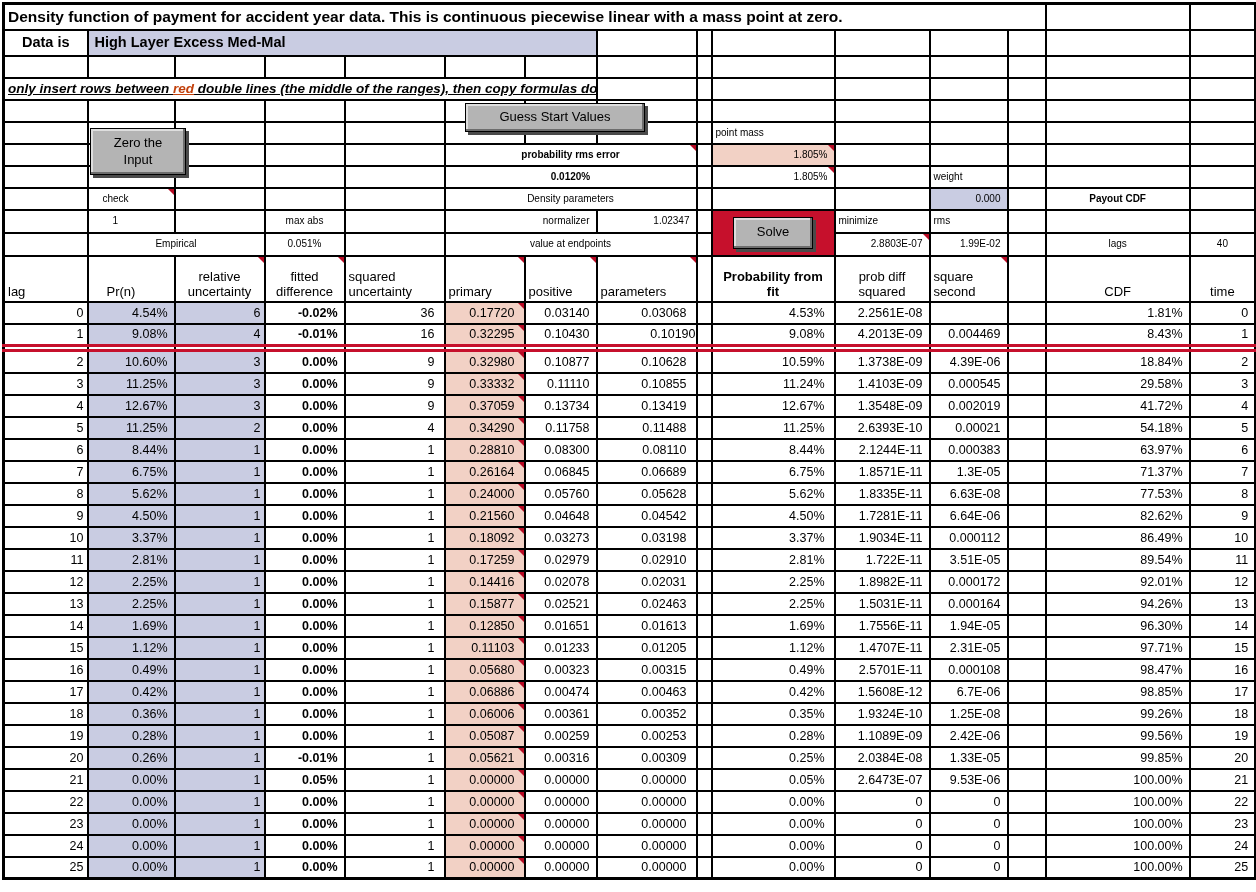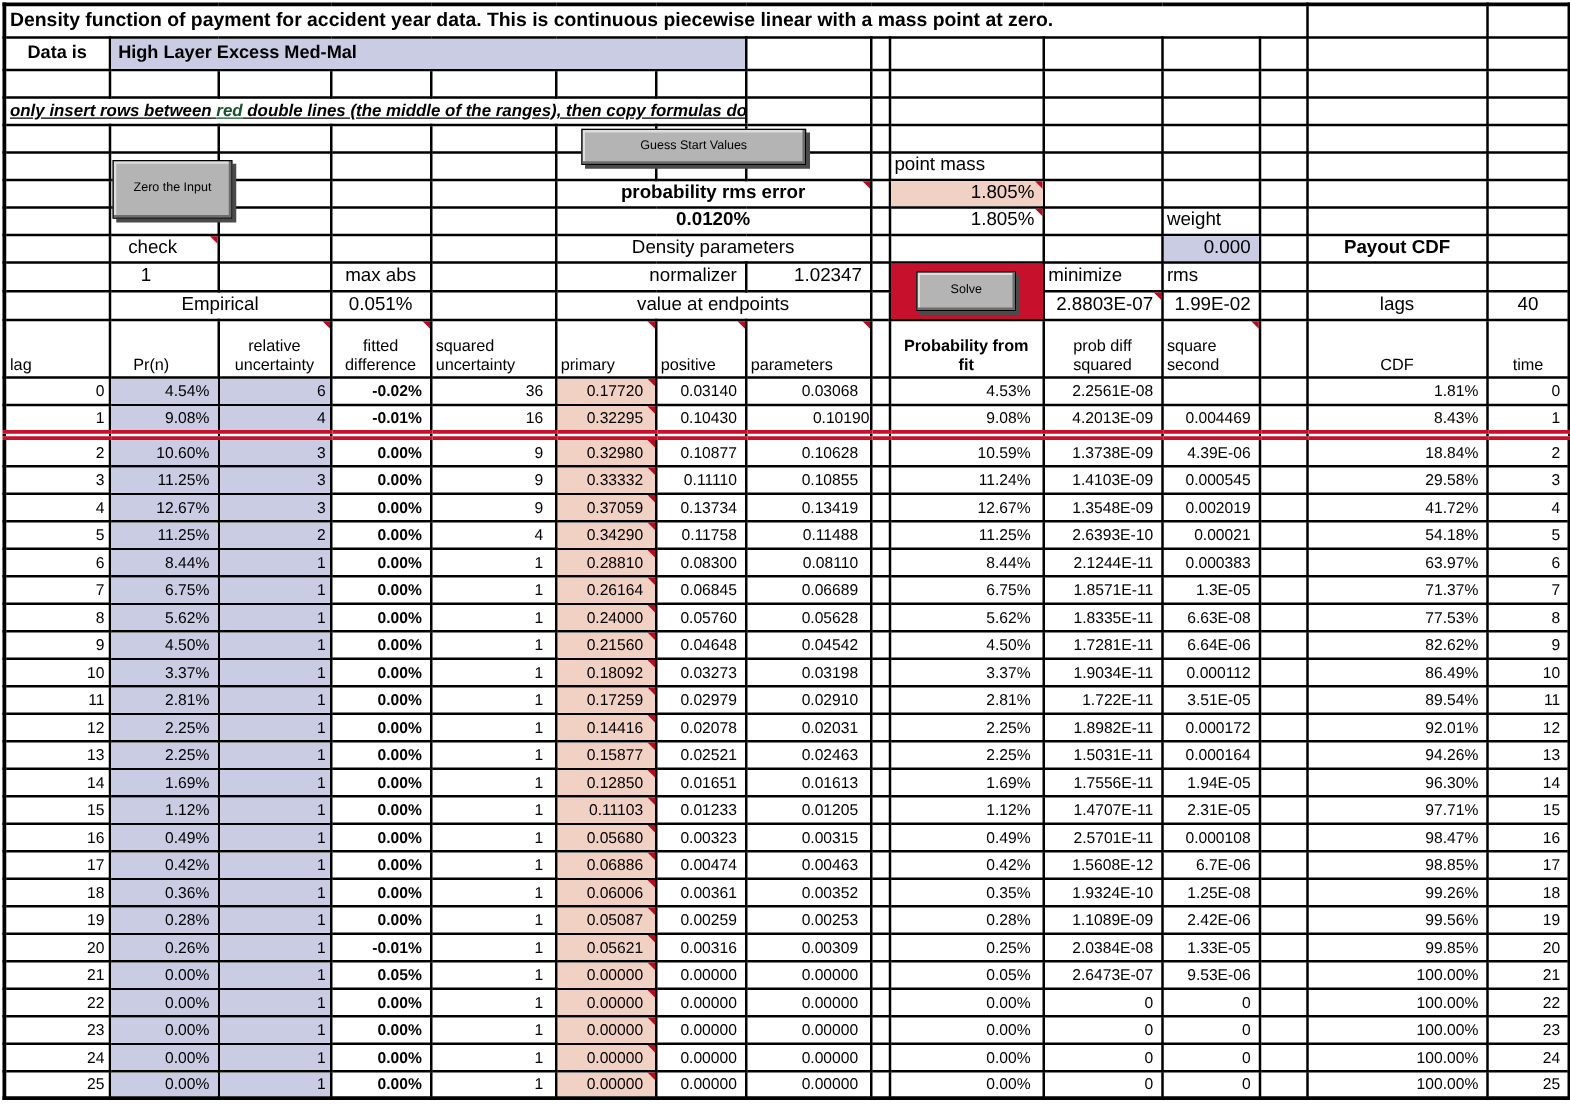--- a/index.html
+++ b/index.html
@@ -18,29 +18,29 @@
   .b{font-weight:bold}
   .ar{text-align:right;padding-right:6px}
   .ac{text-align:center}
   .lav{background:var(--lav)}
   .sal{background:var(--sal)}
   .title-cell{font-weight:bold;font-size:15.5px;padding-left:3px;}
   .datais{font-weight:bold;font-size:14.5px;text-align:center;}
   .datais-val{font-weight:bold;font-size:14.5px;padding-left:6px;}
   .note-cell{font-weight:bold;font-style:italic;font-size:13.5px;border-right:none;}
   .note-cell span{text-decoration:underline;}
-  .note-red{color:#14532d;}
-  .p13{font-size:15px}
+  .note-red{color:#c2410c;}
+  .p13{font-size:10px}
   .padl14{padding-left:14px}
   .padl24{padding-left:24px}
   .padl18{padding-left:18px}
   .cicon{position:absolute;top:-1px;right:-1px;width:0;height:0;
          border-top:8px solid #b80a24;border-left:8px solid transparent;display:block;}
   .solvecell{background:var(--red);padding:0;}
-  .xlbtn{background:var(--btn);border:1px solid #000;color:#000;font-size:10px;line-height:1.25;
+  .xlbtn{background:var(--btn);border:1px solid #000;color:#000;font-size:13px;line-height:1.25;
          display:flex;align-items:center;justify-content:center;text-align:center;
          box-shadow:inset -2px -2px 0 #6d6d6d, inset 2px 2px 0 #dedede, 3px 3px 0 #4a4a4a;
          cursor:pointer;user-select:none;}
   .fbtn{position:absolute;z-index:5;}
   .solvebtn{width:78px;height:30px;margin:6px auto;}
   tr.redsep td{height:2px;padding:0;border-top:3px solid var(--red);border-bottom:3px solid var(--red);background:#fff;}
   tr.drow{height:22px}
 </style>
 </head>
 <body>

